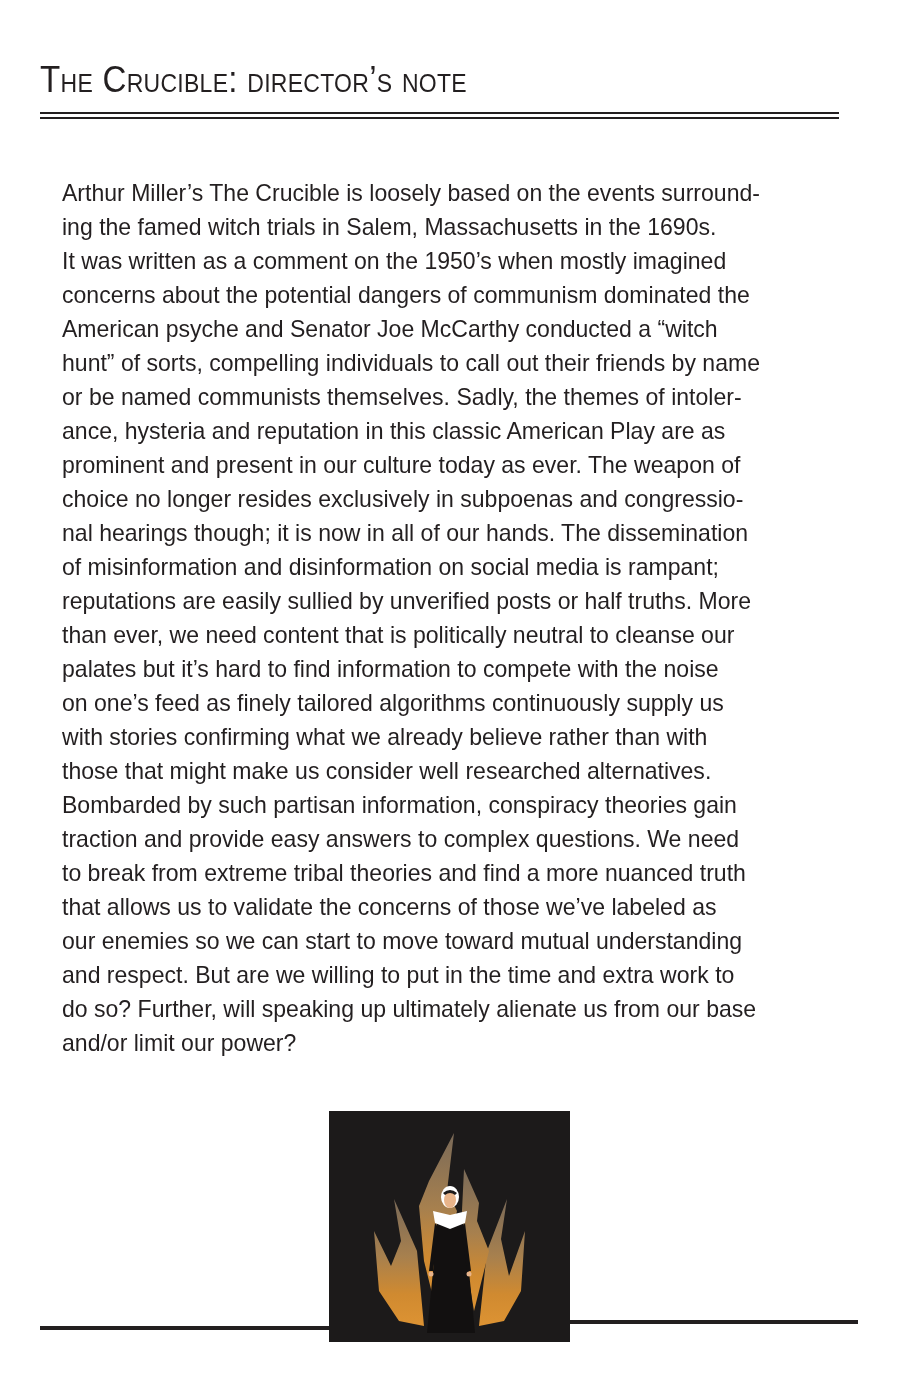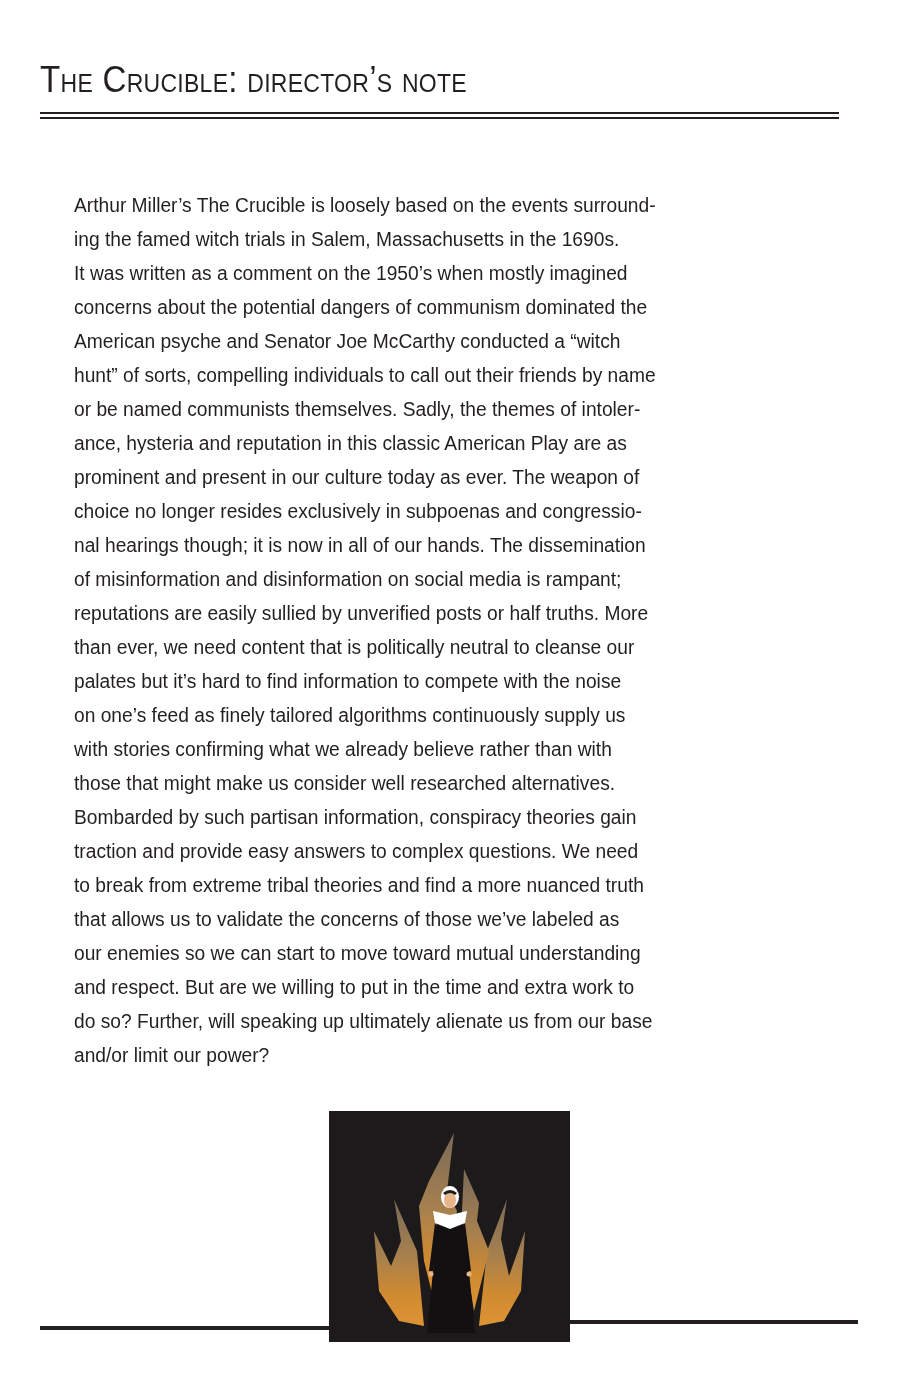--- a/index.html
+++ b/index.html
@@ -1,20 +1,20 @@
 <!DOCTYPE html>
 <html><head>
 <meta charset="utf-8">
 <style>
   html, body { margin: 0; padding: 0; background: #ffffff; }
   body { width: 899px; height: 1390px; position: relative; overflow: hidden; font-family: "Liberation Sans", sans-serif; color: #231f20; }
   .title { position: absolute; left: 40px; top: 62px; font-size: 36px; font-weight: normal; letter-spacing: 0.3px; margin: 0; font-variant: small-caps; line-height: 1; transform: scaleX(0.92); transform-origin: left; }
   .rule-top { position: absolute; left: 40px; top: 112px; width: 799px; height: 2px; background: #231f20; }
   .rule-bot { position: absolute; left: 40px; top: 117px; width: 799px; height: 2px; background: #231f20; }
-  .body-text { position: absolute; left: 62px; top: 176px; width: 770px; font-size: 20px; line-height: 34px; margin: 12px; }
+  .body-text { position: absolute; left: 62px; top: 176px; width: 770px; font-size: 24px; line-height: 34px; margin: 0; }
   .body-text .line { display: block; white-space: nowrap; transform: scaleX(0.96); transform-origin: left; }
   .footer-line-left { position: absolute; left: 40px; top: 1326px; width: 300px; height: 4px; background: #231f20; }
   .footer-line-right { position: absolute; left: 560px; top: 1320px; width: 298px; height: 4px; background: #231f20; }
   .poster { position: absolute; left: 329px; top: 1111px; width: 241px; height: 231px; background: #1c1a1a; }
   .poster svg { width: 100%; height: 100%; display: block; }
 </style>
 </head>
 <body>
 
 <h1 class="title">The Crucible: director’s note</h1>

